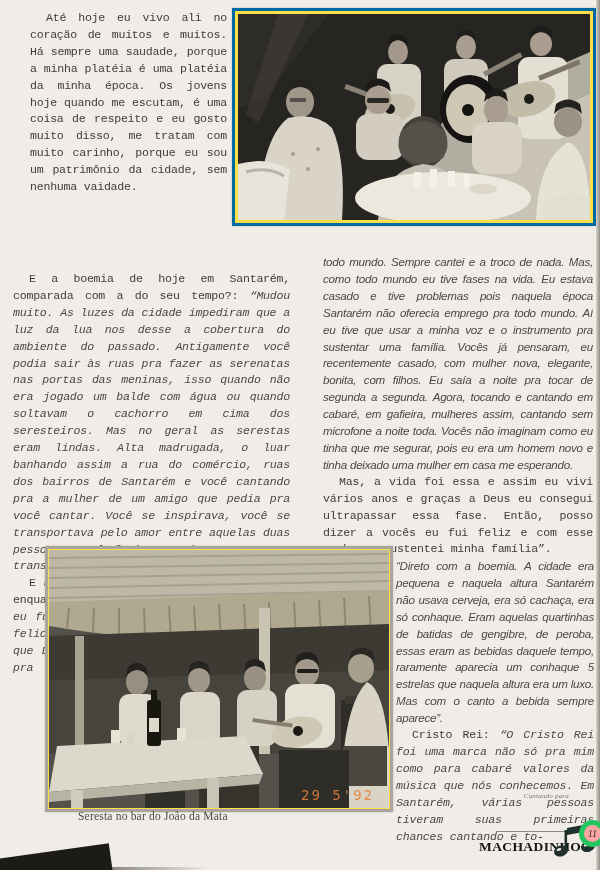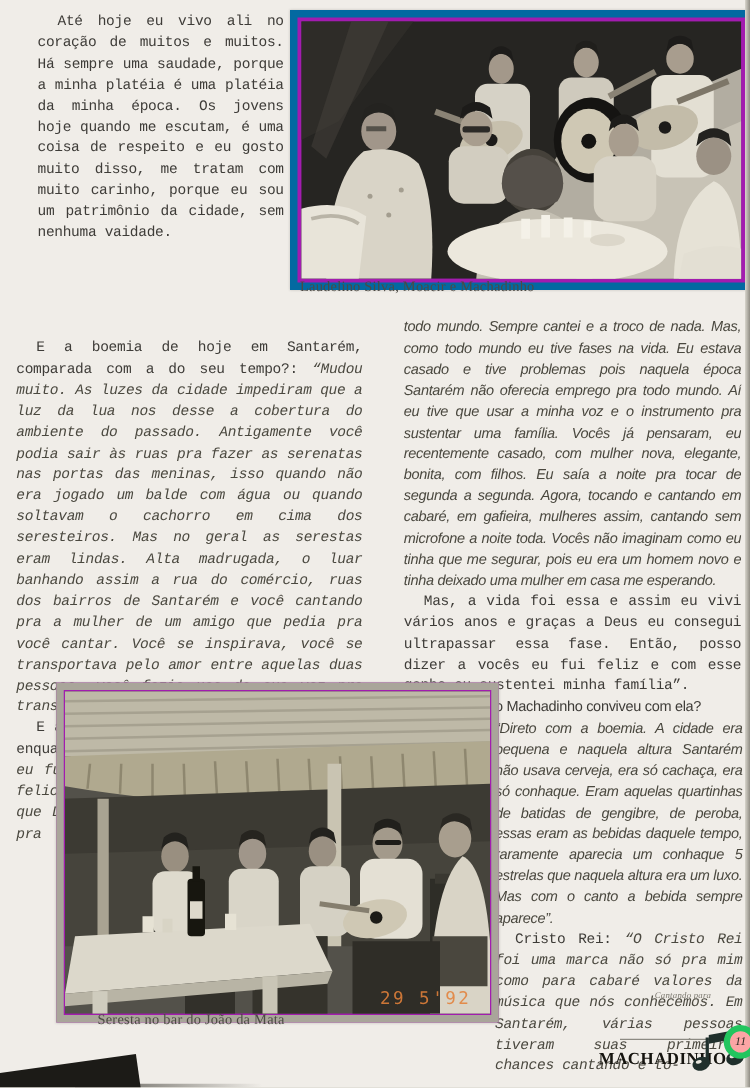--- a/index.html
+++ b/index.html
@@ -17,22 +17,22 @@
   .body-text p{margin:0;}
   .ind{text-indent:16px;font-family:Liberation Mono, monospace;}
   .q{font-style:italic;color:#4a483f;}
   .force-just{text-align-last:justify;}
   #intro-col{left:30px;top:10px;width:197px;}
   #col-left{left:13px;top:254px;width:277px;margin-top:17px;}
   #col-right-upper{left:323px;top:254px;width:270px;height:302px;overflow:hidden;}
   #narrow-col{left:396px;top:558px;width:198px;}
   
   .photo-frame{
-    position:absolute;background:#a21caf;
-    border:6px solid #0369a1;padding:3px;
+    position:absolute;background:#fde047;
+    border:3px solid #0369a1;padding:3px;
     box-shadow:0 0 2px rgba(60,58,50,.25);
   }
   #photo-top{left:232px;top:8px;}
   #photo-bottom{left:45px;top:546px;padding:1px;border-color:#a9a59a;}
   .photo-frame svg{display:block;}
   .caption{
     position:absolute;font-family:"Liberation Serif",serif;
     font-size:11.5px;letter-spacing:0.2px;color:#4c4a44;
   }
   #caption-top{left:240px;top:224px;}
@@ -135,35 +135,33 @@
       <rect x="192" y="155" width="7" height="18" fill="#f4f1e8"></rect>
       <rect x="210" y="157" width="7" height="16" fill="#f4f1e8"></rect>
       <rect x="226" y="160" width="6" height="13" fill="#f4f1e8"></rect>
       <ellipse cx="245" cy="175" rx="14" ry="5" fill="#dcd7ca"></ellipse>
 
       <path d="M0 150 q30 -8 52 6 l-6 50 L0 206 Z" fill="#e8e4d9"></path>
       <path d="M8 158 q22 -6 38 4" stroke="#b9b4a7" stroke-width="3" fill="none"></path>
       <path d="M306 186 q26 -10 46 -4 l0 24 l-50 0 Z" fill="#e3dfd3"></path>
     </svg>
   </div>
-  <div id="caption-top" class="caption">Laudelino Silva, Moacir e Machadinho</div>
 
   <div id="col-left" class="body-text">
     <p class="ind"><span>E a boemia de hoje em Santarém, comparada com a do seu tempo?: </span><span class="q">“Mudou muito. As luzes da cidade impediram que a luz da lua nos desse a cobertura do ambiente do passado. Antigamente você podia sair às ruas pra fazer as serenatas nas portas das meninas, isso quando não era jogado um balde com água ou quando soltavam o cachorro em cima dos seresteiros. Mas no geral as serestas eram lindas. Alta madrugada, o luar banhando assim a rua do comércio, ruas dos bairros de Santarém e você cantando pra a mulher de um amigo que pedia pra você cantar. Você se inspirava, você se transportava pelo amor entre aquelas duas pessoas, você fazia uso da sua voz pra transmitir o amor daquele casal”.</span></p>
     <p class="ind"><span>E a felicidade. O Machadinho era feliz enquanto boêmio na sua juventude? </span><span class="q">“Olha, eu fui feliz sim, isso é verdade. Muita felicidade e confesso a vocês que o dom que Deus me deu eu sempre usei de graça pra</span></p>
   </div>
 
   <div id="col-right-upper" class="body-text">
     <p><span class="q">todo mundo. Sempre cantei e a troco de nada. Mas, como todo mundo eu tive fases na vida. Eu estava casado e tive problemas pois naquela época Santarém não oferecia emprego pra todo mundo. Aí eu tive que usar a minha voz e o instrumento pra sustentar uma família. Vocês já pensaram, eu recentemente casado, com mulher nova, elegante, bonita, com filhos. Eu saía a noite pra tocar de segunda a segunda. Agora, tocando e cantando em cabaré, em gafieira, mulheres assim, cantando sem microfone a noite toda. Vocês não imaginam como eu tinha que me segurar, pois eu era um homem novo e tinha deixado uma mulher em casa me esperando.</span></p>
     <p class="ind">Mas, a vida foi essa e assim eu vivi vários anos e graças a Deus eu consegui ultrapassar essa fase. Então, posso dizer a vocês eu fui feliz e com esse ganho eu sustentei minha família”.</p>
     <p class="ind force-just">Um dos ingredientes da boemia é a bebida, como</p>
   </div>
 
   <div id="narrow-col" class="body-text">
-    <p>o Machadinho conviveu com ela?</p>
     <p><span class="q">“Direto com a boemia. A cidade era pequena e naquela altura Santarém não usava cerveja, era só cachaça, era só conhaque. Eram aquelas quartinhas de batidas de gengibre, de peroba, essas eram as bebidas daquele tempo, raramente aparecia um conhaque 5 estrelas que naquela altura era um luxo. Mas com o canto a bebida sempre aparece”.</span></p>
     <p class="ind"><span>Cristo Rei: </span><span class="q">“O Cristo Rei foi uma marca não só pra mim como para cabaré valores da música que nós conhecemos. Em Santarém, várias pessoas tiveram suas primeiras chances cantando e to-</span></p>
   </div>
 
   <div id="photo-bottom" class="photo-frame">
     <svg width="340" height="258" viewBox="0 0 340 258">
       <rect width="340" height="258" fill="#53514a"></rect>
 
       <rect x="0" y="0" width="340" height="52" fill="#beb9a7"></rect>
       <g stroke="#a6a190" stroke-width="2">

